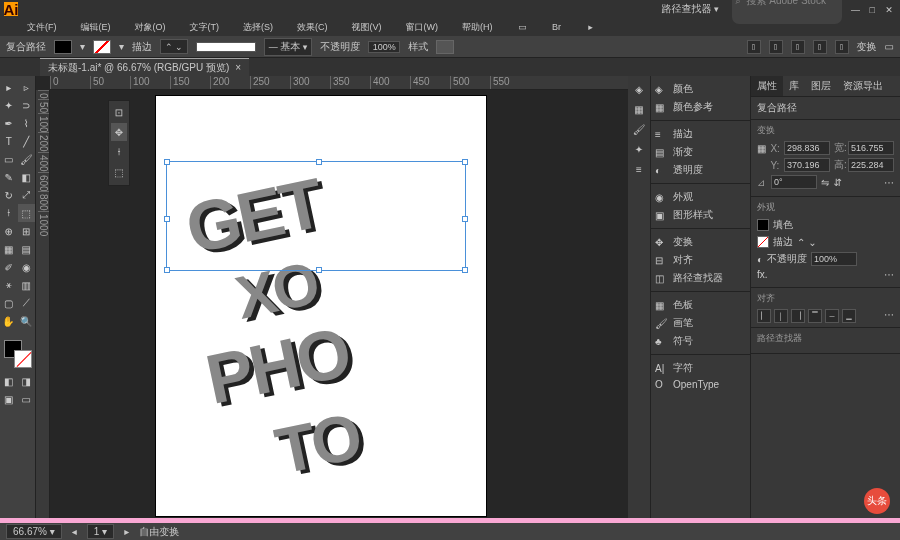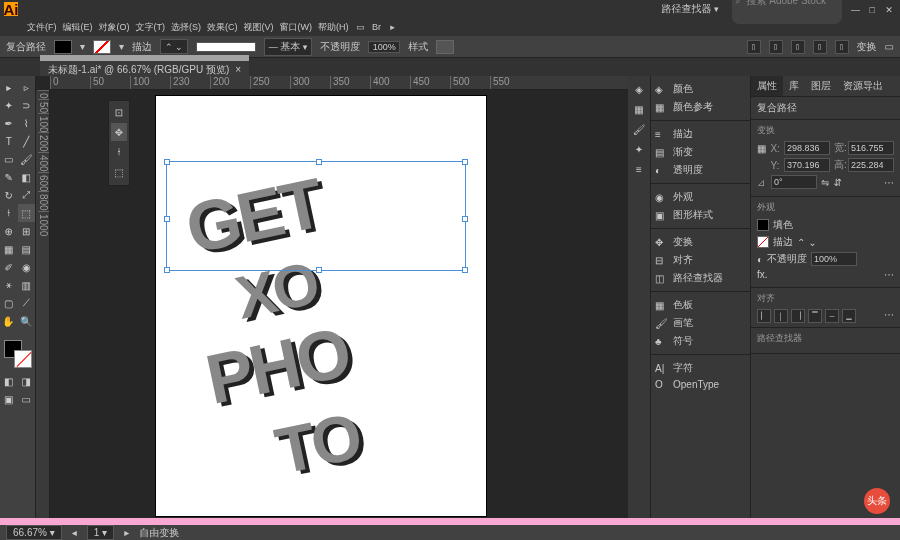--- a/index.html
+++ b/index.html
@@ -4,30 +4,30 @@
 <style>
 * { margin:0; padding:0; box-sizing:border-box; font-family:"Microsoft YaHei",sans-serif; font-size:10px; user-select:none; }
 body { width:900px; height:540px; background:#323232; color:#c8c8c8; overflow:hidden; position:relative; }
 .titlebar { height:18px; background:#323232; display:flex; align-items:center; padding:0 4px; }
 .titlebar .logo { width:14px; height:14px; background:#ff9a00; color:#330000; display:flex; align-items:center; justify-content:center; font-weight:bold; font-size:15px; margin-right:4px; }
 .titlebar .spacer { flex:1; }
 .titlebar .ws { font-size:9px; padding:0 8px; }
 .titlebar .search { width:110px; height:30px; background:#414141; border-radius:7px; font-size:9px; color:#888; padding-left:14px; line-height:14px; margin:0 6px; position:relative; }
 .titlebar .search::before { content:"⌕"; position:absolute; left:3px; }
 .winbtns span { display:inline-block; width:14px; text-align:center; font-size:9px; cursor:pointer; }
-.menubar { height:18px; display:flex; align-items:center; padding-left:24px; gap:0; background:#323232; }
+.menubar { height:18px; display:flex; align-items:center; padding-left:24px; gap:18px; background:#323232; }
 .menubar span { font-size:9px; padding:0 3px; cursor:pointer; }
 .menubar .micon { width:14px; height:14px; display:inline-flex; align-items:center; justify-content:center; margin-left:2px; }
 .controlbar { height:22px; background:#414141; border-bottom:1px solid #222; display:flex; align-items:center; padding:0 6px; gap:8px; font-size:9px; }
 .controlbar .label { color:#ccc; }
 .controlbar .swatch { width:18px; height:14px; border:1px solid #666; }
 .controlbar .sel { background:#2a2a2a; padding:1px 4px; border:1px solid #555; font-size:9px; }
 .controlbar input[type=text]{ width:32px; background:#2a2a2a; border:1px solid #555; color:#ccc; font-size:9px; text-align:center; }
 .tabbar { height:18px; background:#323232; display:flex; align-items:center; padding-left:40px; }
-.tabbar .tab { background:#3a3a3a; padding:2px 8px; font-size:9px; border-top:6px solid #a3a3a3; }
+.tabbar .tab { background:#3a3a3a; padding:2px 8px; font-size:9px; border-top:1px solid #a3a3a3; }
 .tabbar .tab .x { margin-left:6px; cursor:pointer; }
 .workarea { position:absolute; top:76px; left:0; right:0; bottom:22px; display:flex; }
 .toolbox { width:36px; background:#414141; border-right:1px solid #222; display:flex; flex-direction:column; padding-top:2px; }
 .toolrow { display:flex; }
 .tool { width:18px; height:18px; display:flex; align-items:center; justify-content:center; cursor:pointer; font-size:10px; color:#ccc; }
 .swatches { margin-top:6px; padding:2px; }
 .fillstroke { position:relative; width:28px; height:28px; margin:2px auto; }
 .fillstroke .fill { position:absolute; width:18px; height:18px; background:#000; border:1px solid #888; }
 .fillstroke .stroke { position:absolute; right:0; bottom:0; width:18px; height:18px; background:#fff; border:1px solid #888; }
 .fillstroke .stroke::after { content:""; position:absolute; width:20px; height:1px; background:red; top:8px; left:-1px; transform:rotate(-45deg); }
@@ -53,21 +53,21 @@
 .proptabs span { padding:3px 6px; cursor:pointer;text-align:center; }
 .proptabs .active { background:#2a2a2a; }
 .propsection { padding:4px 6px; border-bottom:1px solid #222; }
 .propsection .title { font-size:9px; color:#999; margin-bottom:4px; }
 .proprow { display:flex; align-items:center; gap:4px; margin-bottom:3px; font-size:9px; }
 .proprow input { width:46px; background:#2a2a2a; border:1px solid #555; color:#ccc; font-size:9px; padding:1px 2px; }
 .proprow .lbl { width:10px; color:#999; }
 .alignrow { display:flex; gap:3px; }
 .alignbtn { width:14px; height:14px; background:#2a2a2a; border:1px solid #555; display:flex; align-items:center; justify-content:center; font-size:7px; cursor:pointer; }
 .quickbtn { flex:1; background:#2a2a2a; border:1px solid #555; padding:2px; text-align:center; font-size:9px; cursor:pointer; }
-.statusbar { position:absolute; bottom:0; left:0; right:0; height:22px; background:#414141; border-top:7px solid #f9a8d4; display:flex; align-items:center; padding:0 6px; gap:10px; font-size:9px; }
+.statusbar { position:absolute; bottom:0; left:0; right:0; height:22px; background:#414141; border-top:5px solid #f9a8d4; display:flex; align-items:center; padding:0 6px; gap:10px; font-size:9px; }
 .statusbar .sel { background:#2a2a2a; border:1px solid #555; padding:1px 6px; }
 .watermark { position:absolute; bottom:26px; right:10px; display:flex; align-items:center; gap:20px; z-index:50; }
 .watermark .wicon { width:26px; height:26px; background:#e74c3c; border-radius:50%; color:#fff; display:flex; align-items:center; justify-content:center; font-size:10px; }
 .watermark .wtext { font-size:18px; font-weight:bold; color:#fff; text-shadow:0 0 3px #000; }
 </style>
 </head>
 <body>
 
 <div class="titlebar">
   <div class="logo">Ai</div>
@@ -198,21 +198,21 @@
         <div class="tool">▣</div>
         <div class="tool">▭</div>
       </div>
   </div>
 
   <div class="canvaswrap">
     <div class="ruler-h">
       <span>0</span>
         <span>50</span>
         <span>100</span>
-        <span>230</span>
+        <span>150</span>
         <span>200</span>
         <span>250</span>
         <span>300</span>
         <span>350</span>
         <span>400</span>
         <span>450</span>
         <span>500</span>
         <span>550</span>
     </div>
     <div class="ruler-v">

